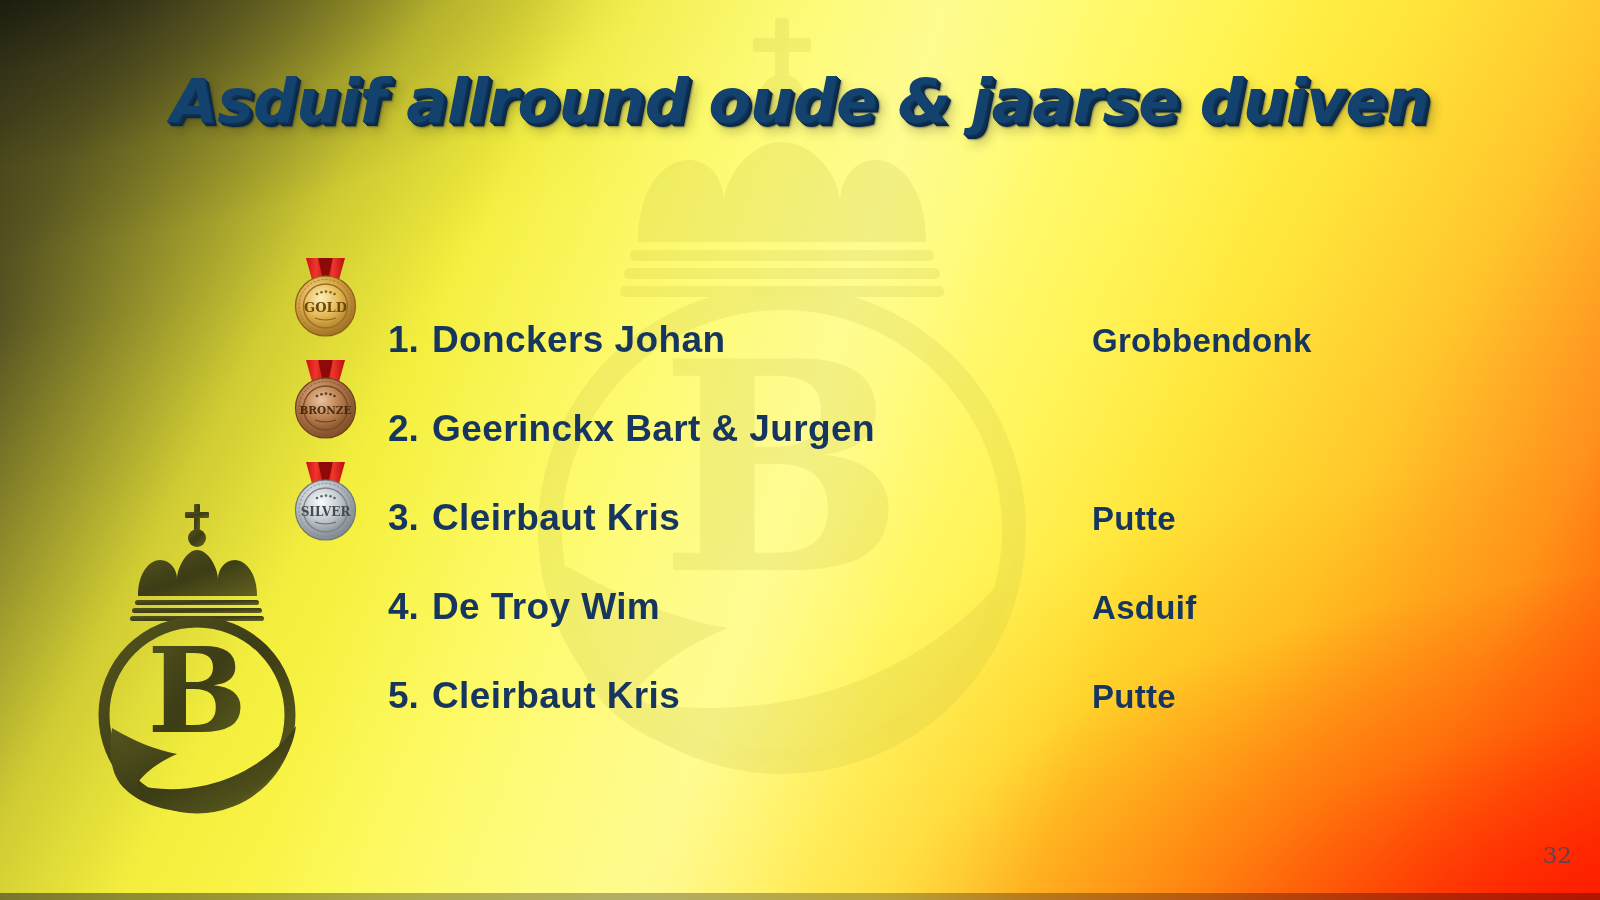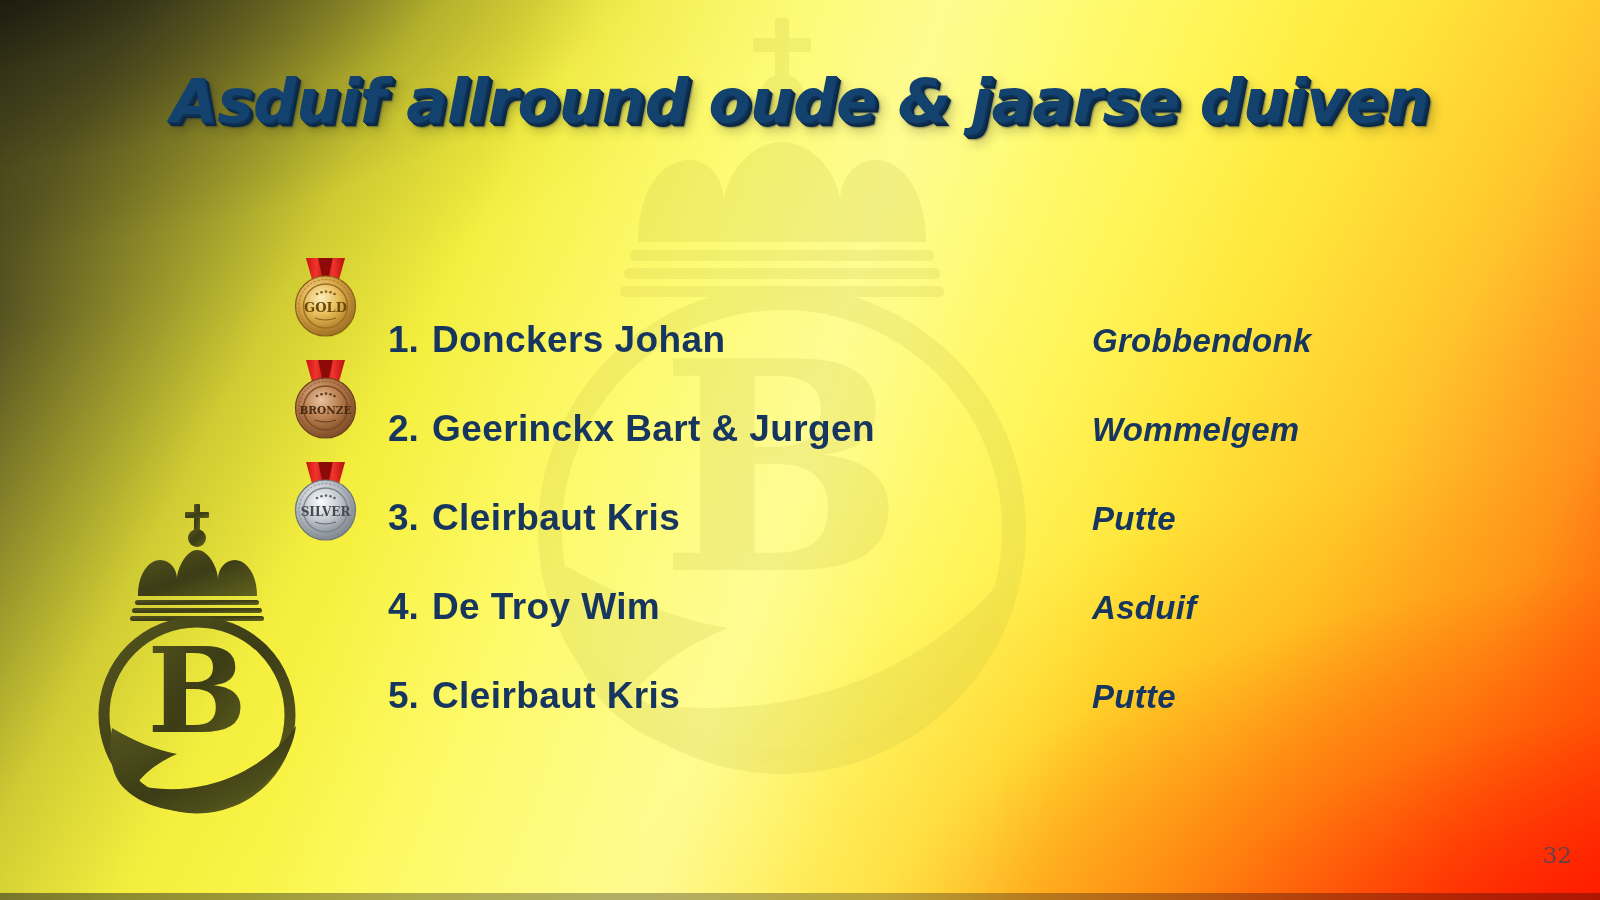--- a/index.html
+++ b/index.html
@@ -170,21 +170,20 @@
     color: #16355f;
     letter-spacing: 0.4px;
     margin-top: 37px;
   }
   .city {
     flex: 1 1 auto;
     font-size: 33px;
     font-weight: bold;
     color: #16355f;
     letter-spacing: 0.3px;
-    font-style: italic;
   }
 
   
   .emblem {
     position: absolute;
     left: 78px;
     top: 500px;
     width: 240px;
     height: 320px;
     z-index: 4;
@@ -356,21 +355,20 @@
 
     <div class="result-row">
       <div class="rank">1.</div>
       <div class="name">Donckers Johan</div>
       <div class="city">Grobbendonk</div>
     </div>
 
     <div class="result-row">
       <div class="rank">2.</div>
       <div class="name">Geerinckx Bart &amp; Jurgen</div>
-      <div class="city">Wommelgem</div>
     </div>
 
     <div class="result-row">
       <div class="rank">3.</div>
       <div class="name">Cleirbaut Kris</div>
       <div class="city">Putte</div>
     </div>
 
     <div class="result-row">
       <div class="rank">4.</div>

